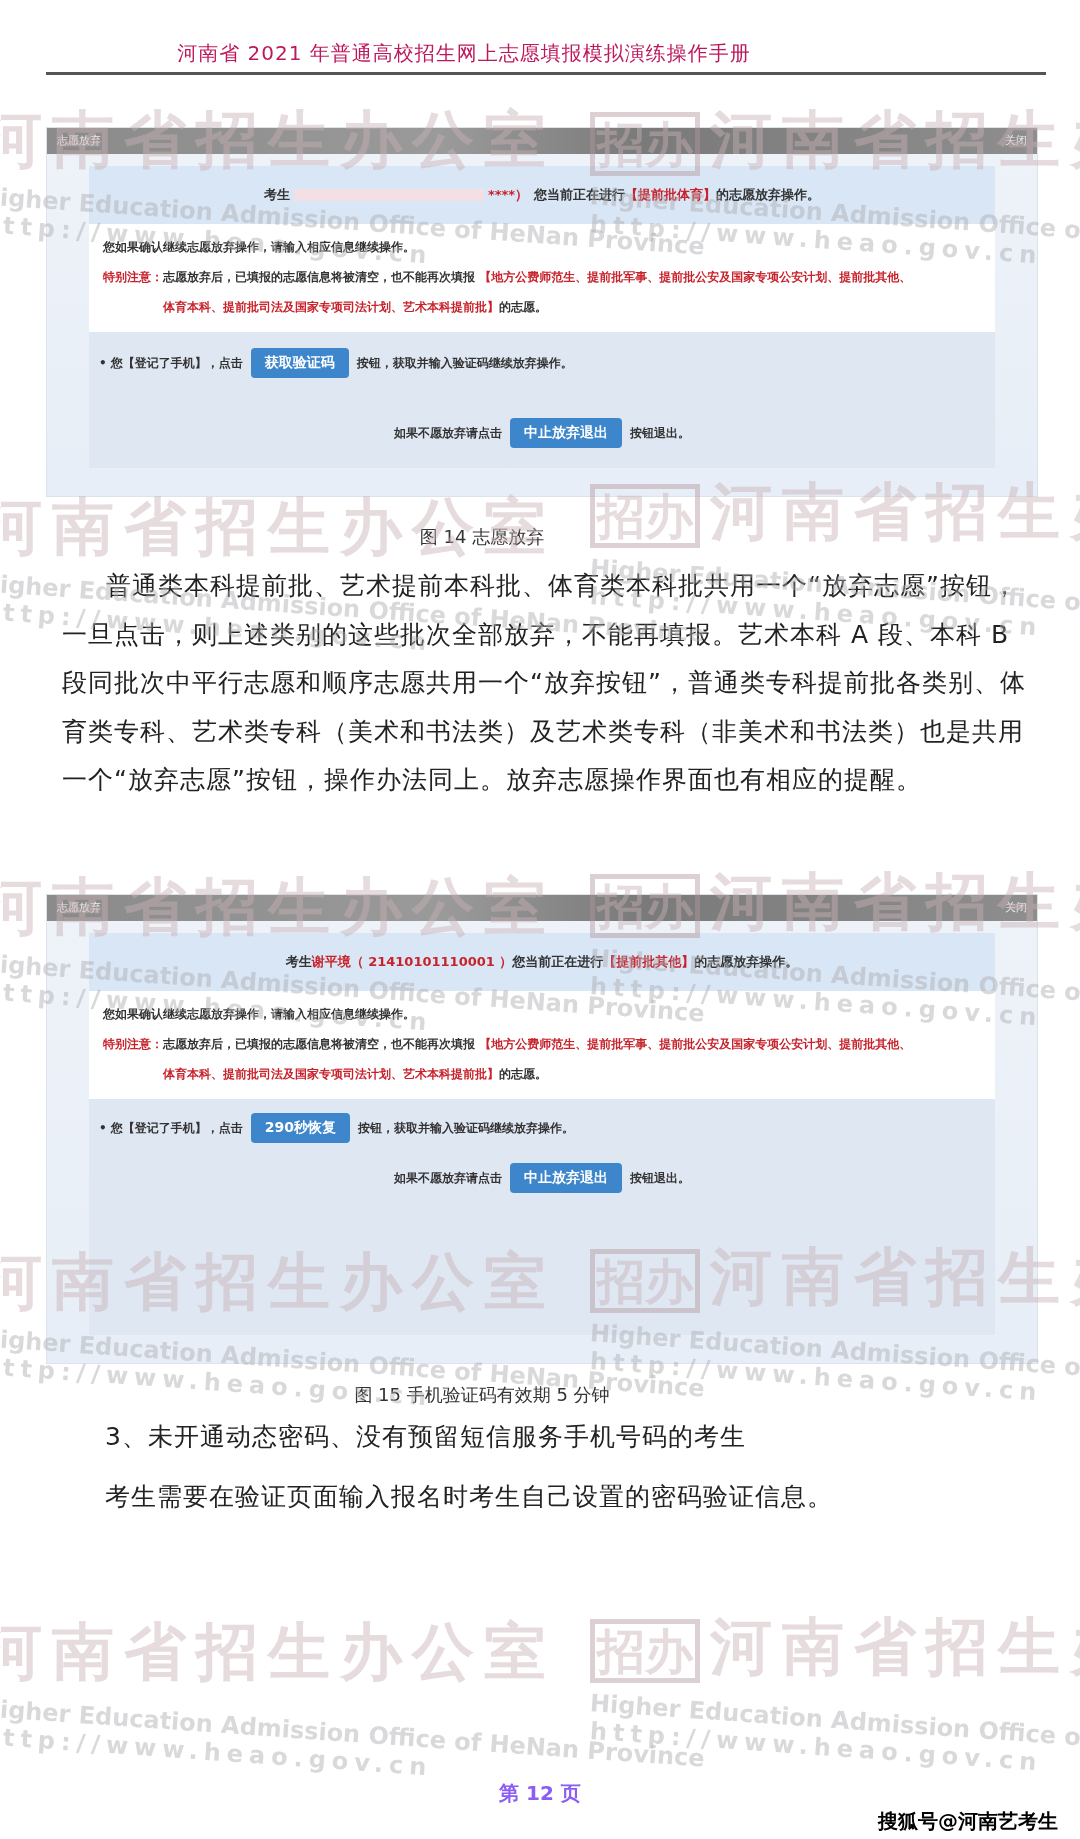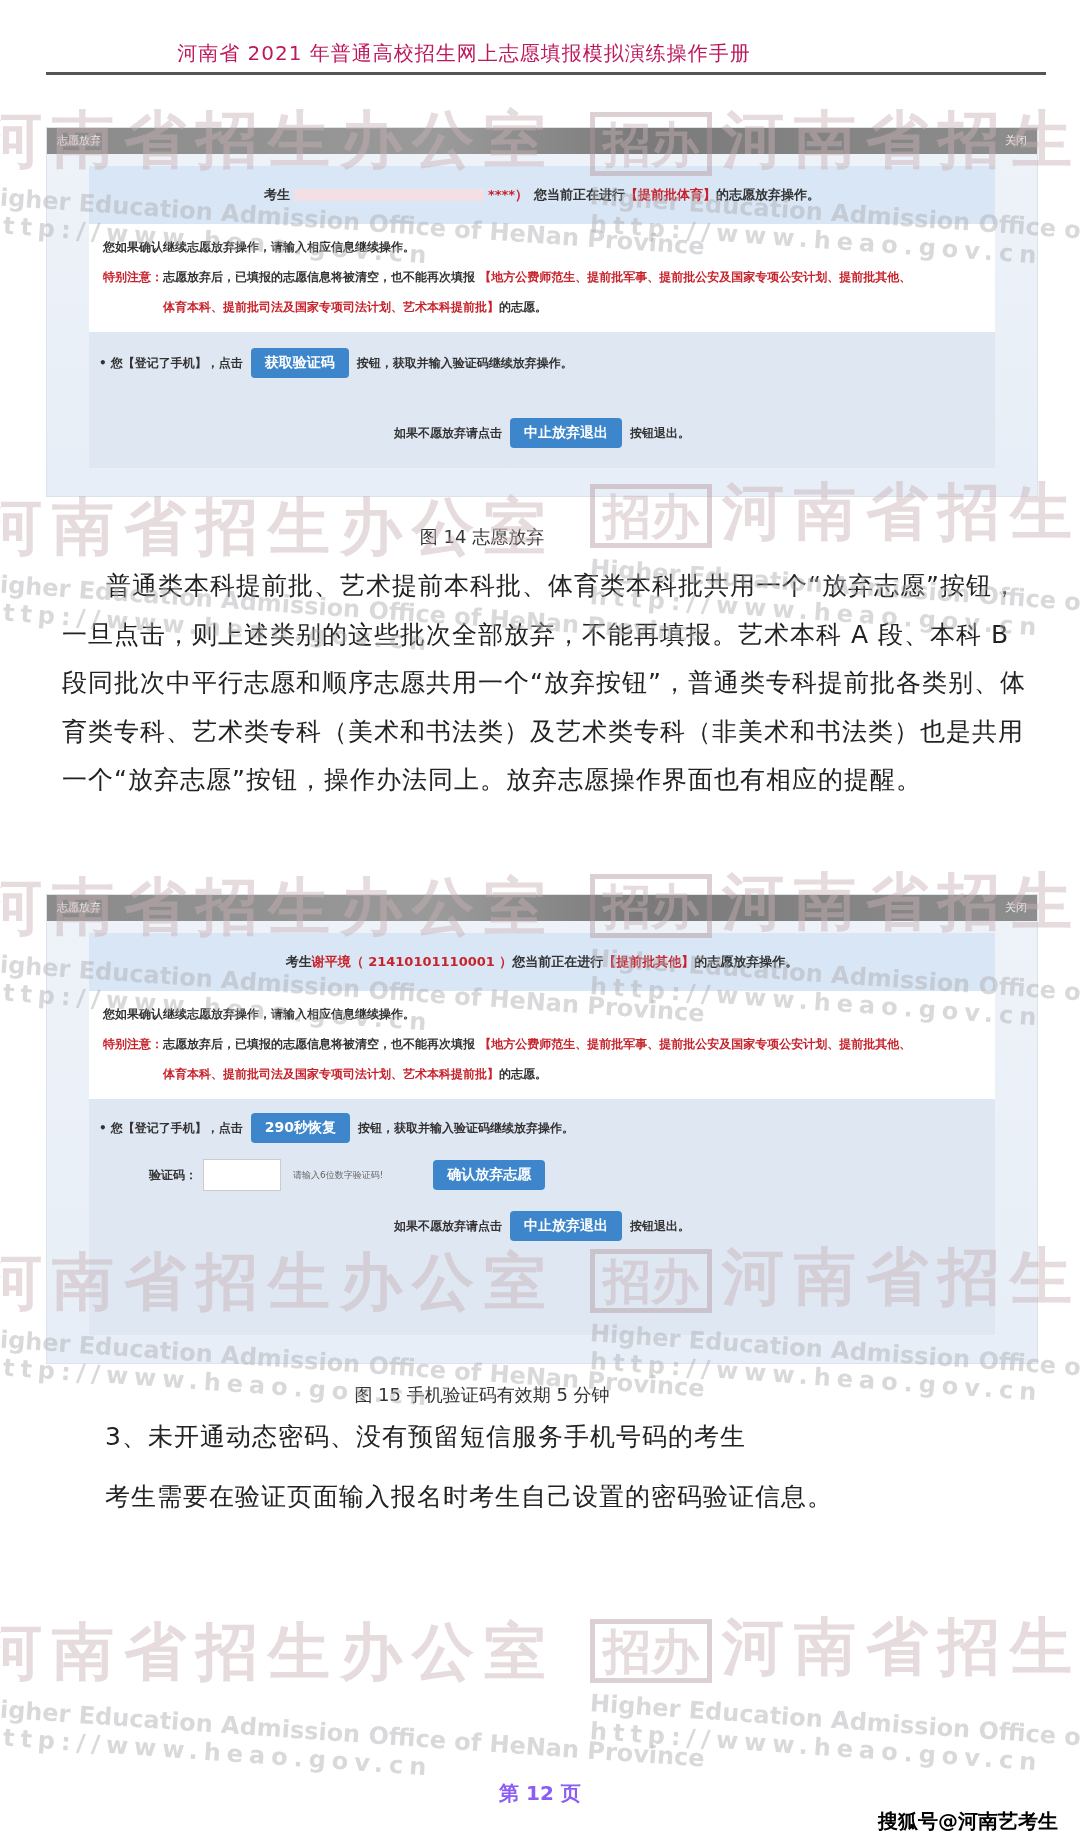--- a/index.html
+++ b/index.html
@@ -14,21 +14,21 @@
     font-size: 20px; color: #be185d; letter-spacing: 1px;
   }
   .header-rule {
     position: absolute; left: 46px; top: 72px; width: 1000px; height: 3px; background: #555;
   }
   
   .wm { position: absolute; pointer-events: none; color: rgba(200,175,180,0.45); z-index: 5; }
   .wm .cn { font-size: 62px; letter-spacing: 10px; white-space: nowrap; font-weight: bold; }
   .wm .en { font-size: 24px; white-space: nowrap; transform: rotate(4deg); transform-origin: left; color: rgba(170,170,175,0.45); font-weight: bold; }
   .wm .url { font-size: 24px; letter-spacing: 6px; white-space: nowrap; transform: rotate(4deg); transform-origin: left; color: rgba(170,170,175,0.45); font-weight: bold; }
-  .wm .logo { display: inline-block; font-size: 48px; border: 5px solid rgba(180,150,155,0.45); padding: 0 8px; margin-right: 10px; letter-spacing: 0; vertical-align: middle; font-weight: bold; line-height: 54px; }
+  .wm .logo { display: inline-block; font-size: 48px; border: 5px solid rgba(180,150,155,0.45); padding: 0 2px; margin-right: 10px; letter-spacing: 0; vertical-align: middle; font-weight: bold; line-height: 54px; }
 
   
   .shot {
     position: absolute; left: 47px; width: 990px;
     background: linear-gradient(180deg, #eef3f9, #e8eef7);
     box-shadow: 0 0 0 1px #dde3ea;
   }
   .shot .titlebar {
     height: 26px; background: linear-gradient(90deg, #8a8a8a, #9a9a9a 40%, #7a7a7a 60%, #8e8e8e);
     color: #eee; font-size: 11px; line-height: 26px; padding: 0 10px;
@@ -138,26 +138,20 @@
     <p class="indent" style="margin-bottom:4px;">
       <span class="red">体育本科、提前批司法及国家专项司法计划、艺术本科提前批】</span><span>的志愿。</span>
     </p>
   </div>
   <div class="blue-panel" style="height:236px; padding: 0 10px;">
     <div class="row" style="padding-top:14px;">
       <span>• 您【登记了手机】，点击</span>
       <span class="btn">290秒恢复</span>
       <span>按钮，获取并输入验证码继续放弃操作。</span>
     </div>
-    <div class="row" style="padding-top:16px; padding-left:50px;">
-      <span>验证码：</span>
-      <input class="code-input" value="" style="">
-      <span style="font-size:9px; color:#666; font-weight:normal;">请输入6位数字验证码!</span>
-      <span class="btn" style="margin-left:50px;">确认放弃志愿</span>
-    </div>
     <div class="row" style="justify-content:center; padding-top:20px;">
       <span>如果不愿放弃请点击</span>
       <span class="btn">中止放弃退出</span>
       <span>按钮退出。</span>
     </div>
   </div>
 </div>
 <div class="caption" style="top:1383px;">图 15 手机验证码有效期 5 分钟</div>
 
 <div class="heading3" style="top:1420px;">3、未开通动态密码、没有预留短信服务手机号码的考生</div>

